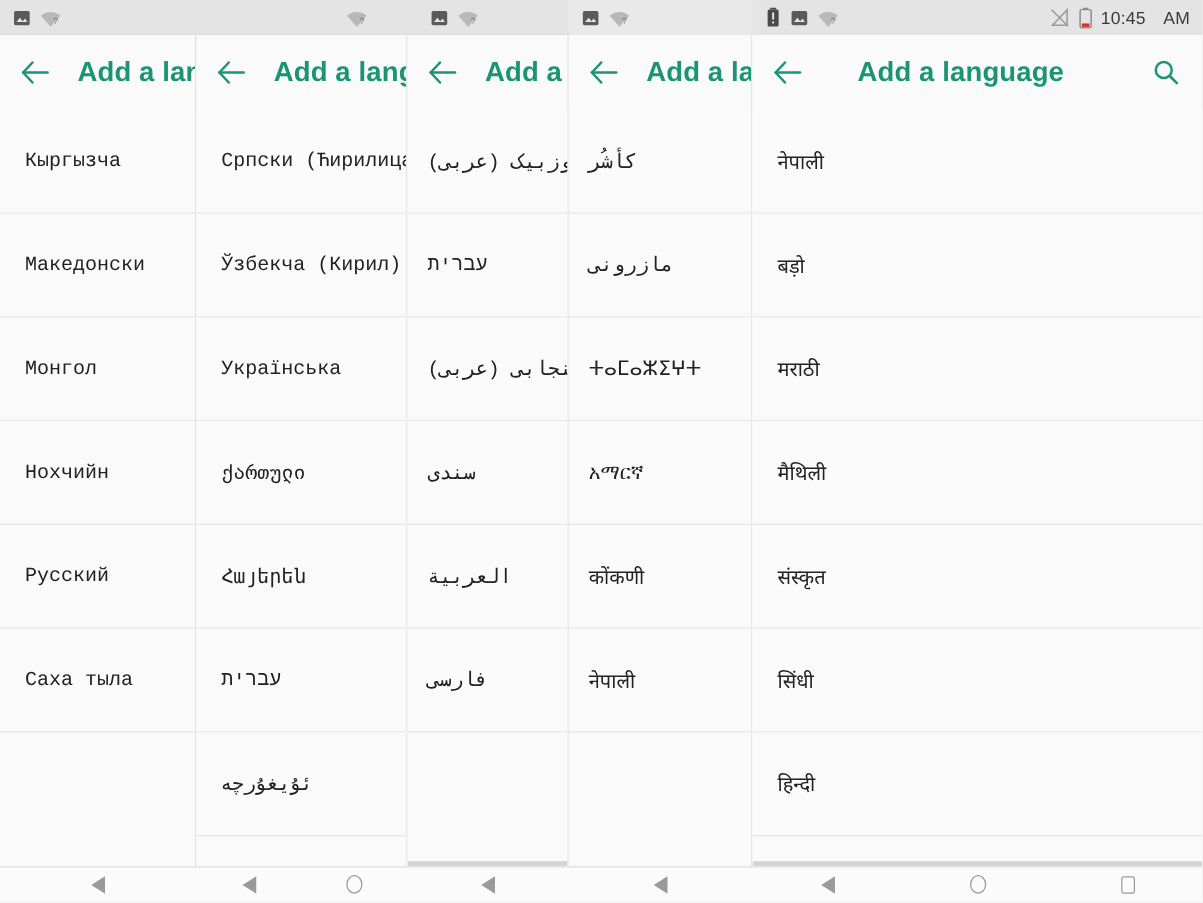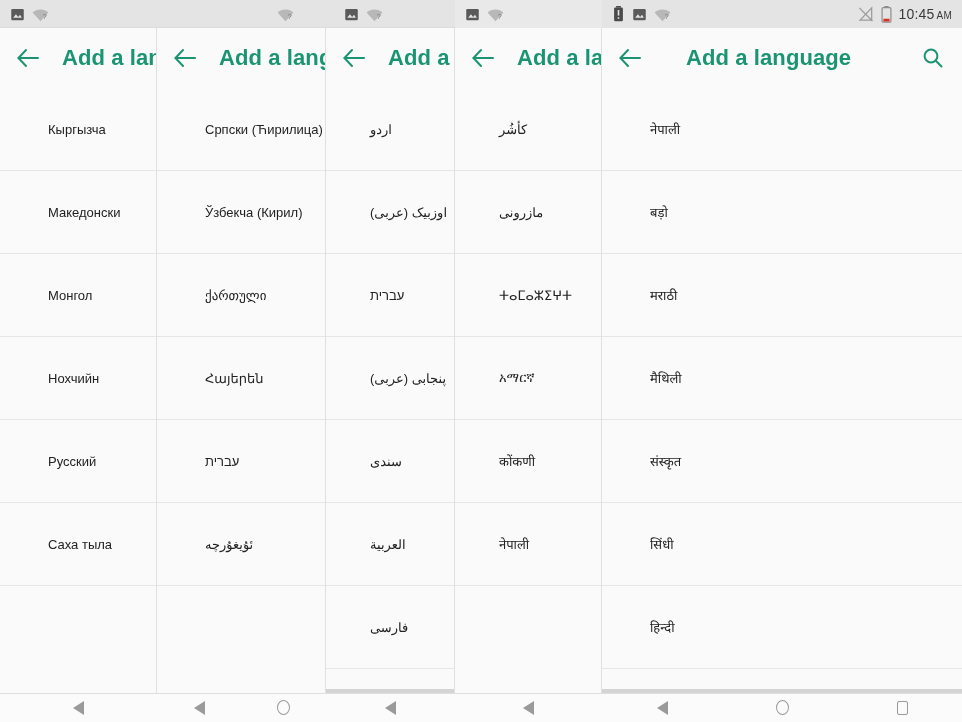--- a/index.html
+++ b/index.html
@@ -27,21 +27,21 @@
   .sb-seg.active{ background:#e9e9e9; }
   .sb-icons{ display:flex; align-items:center; gap:7px; padding-left:10px; }
   .sb-right{
     position:absolute; right:10px; top:0; height:28px;
     display:flex; align-items:center; gap:7px;
   }
   .sb-time{
     font-size:14px; color:#3a3a3a; letter-spacing:.2px;
     font-family:"Liberation Sans",sans-serif;
   }
-  .sb-time .ampm{ font-size:10px; margin-left:2px; }
+  .sb-time .ampm{ font-size:14px; margin-left:14px; }
 
   .ico{ display:inline-block; line-height:0; }
 
   
   .panel{
     position:absolute; top:28px; height:665px;
     overflow:hidden;
     background:#fafafa;
     border-right:1px solid #e0e0e0;
   }
@@ -83,24 +83,23 @@
   .row{
     height:83px;
     display:flex; align-items:center;
     padding-left:20px; padding-right:10px;
     border-bottom:1px solid #e6e6e6;
     background:#fafafa;
     white-space:nowrap;
     cursor:pointer;
   }
   .row .lbl{
-    font-size:13px;
+    font-size:16px;
     color:#222;
-    font-family:Liberation Sans, sans-serif;
-    margin-left:28px;
+    font-family:Liberation Mono, monospace;
   }
   .panel-3 .row, .panel-4 .row { padding-left:16px; }
   .rtl .lbl{ direction:rtl; unicode-bidi:embed; }
 
   
   .scroll-nub{
     position:absolute; bottom:0; height:4px;
     background:#d4d4d4;
   }
 
@@ -289,20 +288,23 @@
       <div class="title">Add a language</div>
     </div>
     <div class="list">
       <div class="row">
           <span class="lbl">Српски (Ћирилица)</span>
         </div>
       <div class="row">
           <span class="lbl">Ўзбекча (Кирил)</span>
         </div>
       <div class="row">
+          <span class="lbl">Українська</span>
+        </div>
+      <div class="row">
           <span class="lbl">ქართული</span>
         </div>
       <div class="row">
           <span class="lbl">Հայերեն</span>
         </div>
       <div class="row">
           <span class="lbl">עברית</span>
         </div>
       <div class="row">
           <span class="lbl">ئۇيغۇرچە</span>
@@ -315,23 +317,20 @@
       <div class="back-btn">
         <svg width="26" height="22" viewBox="0 0 26 22">
             <path d="M11 3L3.5 11L11 19" fill="none" stroke="#1a9472" stroke-width="2" stroke-linecap="round" stroke-linejoin="round"></path>
             <line x1="3.5" y1="11" x2="23" y2="11" stroke="#1a9472" stroke-width="2" stroke-linecap="round"></line>
           </svg>
       </div>
       <div class="title">Add a language</div>
     </div>
     <div class="list">
       <div class="row">
-          <span class="lbl">اردو</span>
-        </div>
-      <div class="row">
           <span class="lbl">اوزبیک (عربی)</span>
         </div>
       <div class="row">
           <span class="lbl">עברית</span>
         </div>
       <div class="row">
           <span class="lbl">پنجابی (عربی)</span>
         </div>
       <div class="row">
           <span class="lbl">سندی</span>

